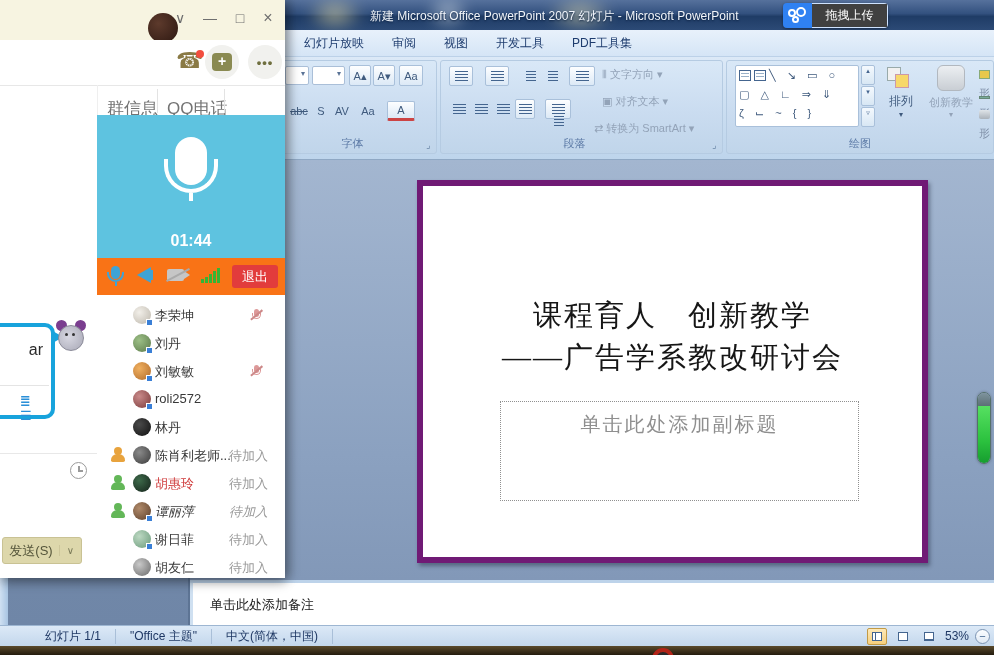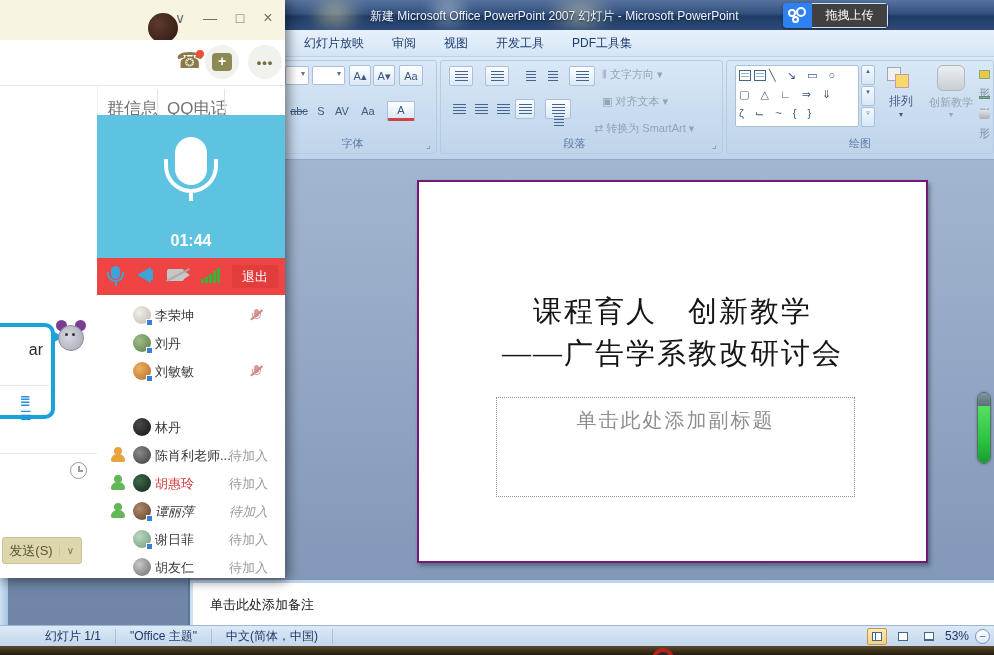--- a/index.html
+++ b/index.html
@@ -42,21 +42,21 @@
   .minibox { display:inline-block; width:12px; height:11px; border:1px solid #44658f; background:#fff;
     vertical-align:middle; margin-right:3px; position:relative; top:-1px;}
   .minibox i { display:block; margin:2px 1px 0 1px; height:6px;
     background:repeating-linear-gradient(to bottom,#9ab1c8 0 1px,transparent 1px 3px); }
   .workspace { left:190px; top:160px; width:804px; height:420px;
     background:linear-gradient(#a3b6d0,#8ba1c0 70%,#8298b8); }
   .thumb-pane { left:8px; top:160px; width:182px; height:465px;
     background:linear-gradient(#7d92b0,#6f86a7); border-right:2px solid #5d7494; }
   .aero-edge { left:0; top:160px; width:8px; height:486px; background:linear-gradient(90deg,#cfe0f2,#a8c4e2); }
   .slide { left:417px; top:180px; width:511px; height:383px; background:#fff;
-    border:2px solid #701a75; box-shadow:2px 3px 4px rgba(30,40,60,.45); }
+    border:6px solid #701a75; box-shadow:2px 3px 4px rgba(30,40,60,.45); }
   .slide-title { left:0; top:108px; width:100%; text-align:center;
     font-family:"Liberation Serif","DejaVu Serif",serif; font-size:29px; color:#161616;
     line-height:42px; letter-spacing:2px; white-space:nowrap;}
   .subtitle-ph { left:77px; top:215px; width:359px; height:100px; border:1px dotted #909090;
     text-align:center; padding-top:9px; font-family:"Liberation Serif","DejaVu Serif",serif;
     font-size:20px; color:#8f8f8f; letter-spacing:2px;}
   .splitter { left:190px; top:580px; width:804px; height:3px; background:#bdd3ea; }
   .notes { left:190px; top:583px; width:804px; height:42px; background:#fff; border-left:3px solid #cfe0f1;}
   .notes-text { left:17px; top:13px; font-size:13px; color:#1a1a1a; }
   .statusbar { left:0; top:625px; width:994px; height:21px;
@@ -108,21 +108,21 @@
   .qq-tabstrip { left:0; top:85px; width:285px; height:30px; background:#fff; border-top:1px solid #e7e7e7;}
   .qq-tab { top:8px; height:30px; line-height:30px; font-size:17px; color:#737373; }
   .vsep { top:3px; width:1px; height:24px; background:#e3e3e3; }
   .call-panel { left:97px; top:115px; width:188px; height:143px; background:#5ec3e0; }
   .bigmic-cap { left:78px; top:22px; width:32px; height:48px; border-radius:16px; background:#fff; }
   .bigmic-arc { left:67px; top:44px; width:54px; height:34px; border:4px solid #fff; border-top:none;
     border-radius:0 0 29px 29px; }
   .bigmic-stem { left:92px; top:78px; width:4px; height:8px; background:#fff; }
   .call-status { left:0; top:96px; width:188px; text-align:center; color:#fff; font-size:13px; }
   .call-timer { left:0; top:117px; width:188px; text-align:center; color:#fff; font-size:16px;font-weight:bold; }
-  .call-controls { left:97px; top:258px; width:188px; height:37px; background:#ef4444; }
+  .call-controls { left:97px; top:258px; width:188px; height:37px; background:#f97316; }
   .smic-cap { left:14px; top:8px; width:9px; height:13px; border-radius:5px; background:#3fa3d6; }
   .smic-arc { left:10px; top:14px; width:17px; height:10px; border:2px solid #3fa3d6; border-top:none;
     border-radius:0 0 9px 9px;}
   .smic-stem { left:18px; top:24px; width:2px; height:4px; background:#3fa3d6;}
   .spk { left:40px; top:9px; width:0; height:0;
     border-top:8px solid transparent; border-bottom:8px solid transparent; border-right:14px solid #3fa3d6;}
   .spk-sq { left:52px; top:12px; width:4px; height:10px; background:#3fa3d6; }
   .cam-body { left:70px; top:11px; width:17px; height:12px; background:#c6c6c6; border-radius:2px;}
   .cam-lens { left:87px; top:13px; width:0; height:0; border-top:4px solid transparent;
     border-bottom:4px solid transparent; border-left:6px solid #c6c6c6;}
@@ -406,20 +406,26 @@
       <span class="avatar" style="background:radial-gradient(circle at 35% 35%,#f0b060,#b06a2a);">
           <span class="badge"></span>
         </span>
       <span class="mname">刘敏敏</span>
       <span class="mmute">
           <span class="cap"></span>
           <span class="arc"></span>
           <span class="slash"></span>
         </span>
     </div>
+    <div class="mrow" style="top:90px;">
+      <span class="avatar" style="background:radial-gradient(circle at 35% 35%,#c98a8a,#7a3a3a);">
+          <span class="badge"></span>
+        </span>
+      <span class="mname">roli2572</span>
+    </div>
     <div class="mrow" style="top:118px;">
       <span class="avatar" style="background:radial-gradient(circle at 35% 35%,#4a4a4a,#111);"></span>
       <span class="mname">林丹</span>
     </div>
     <div class="mrow" style="top:146px;">
       <span class="pperson">
           <span class="head"></span>
           <span class="bodyp"></span>
         </span>
       <span class="avatar" style="background:radial-gradient(circle at 35% 35%,#8a8a8a,#3a3a3a);"></span>

